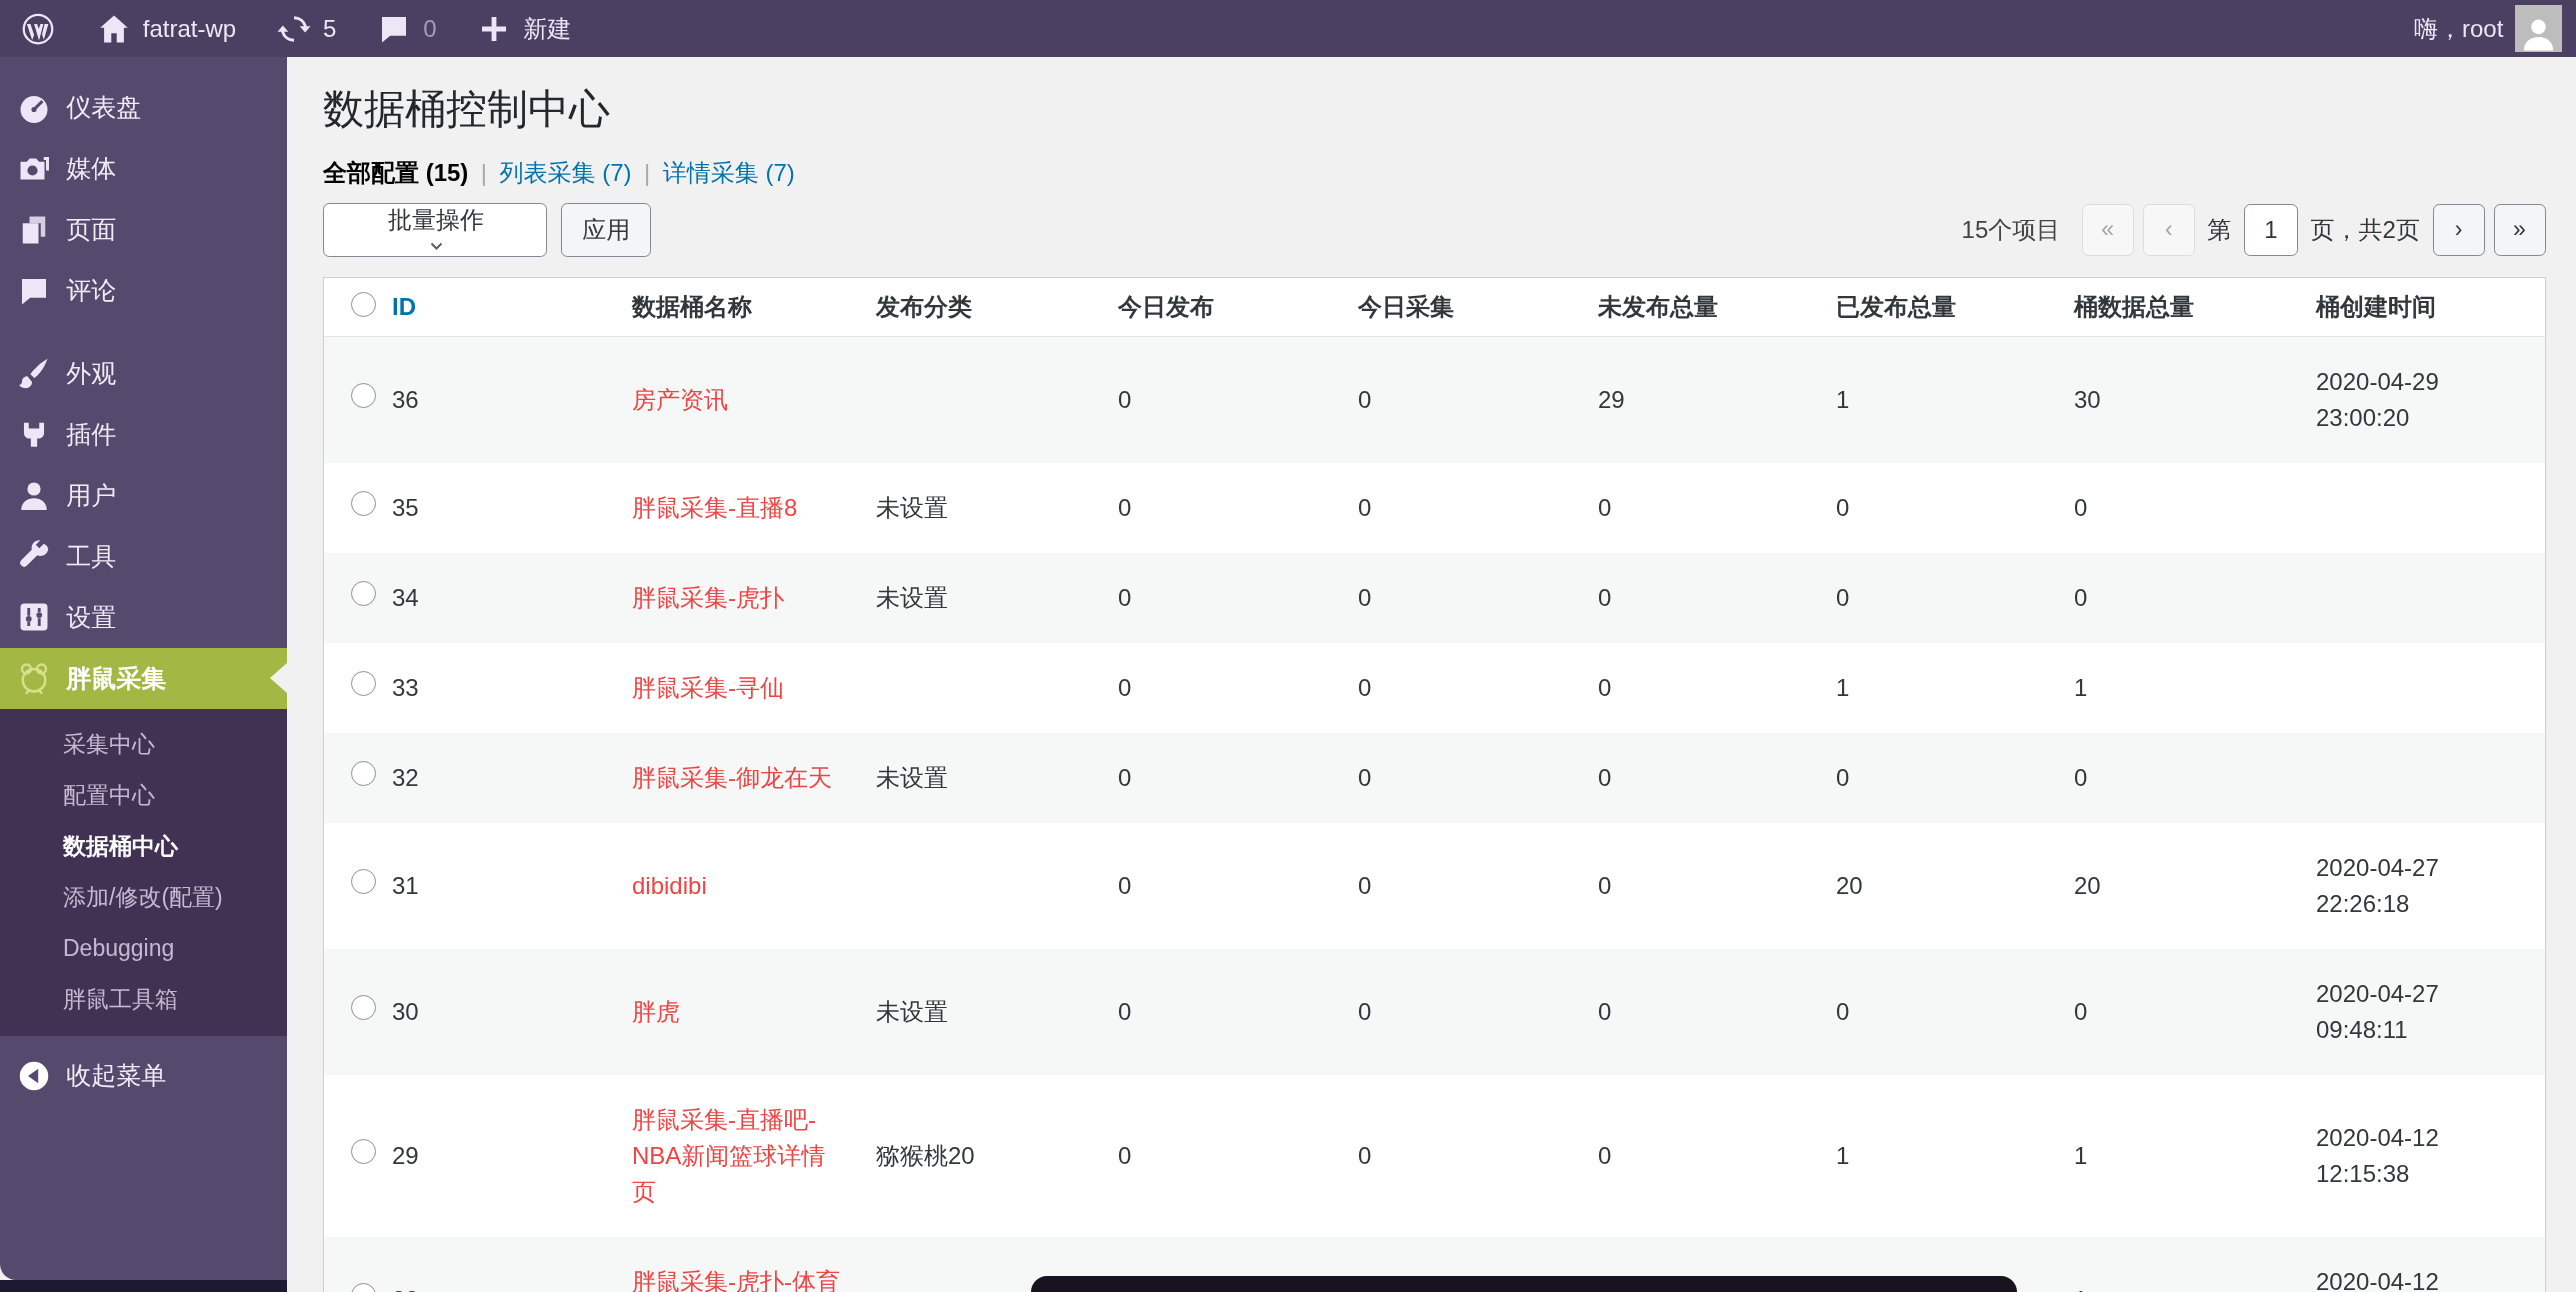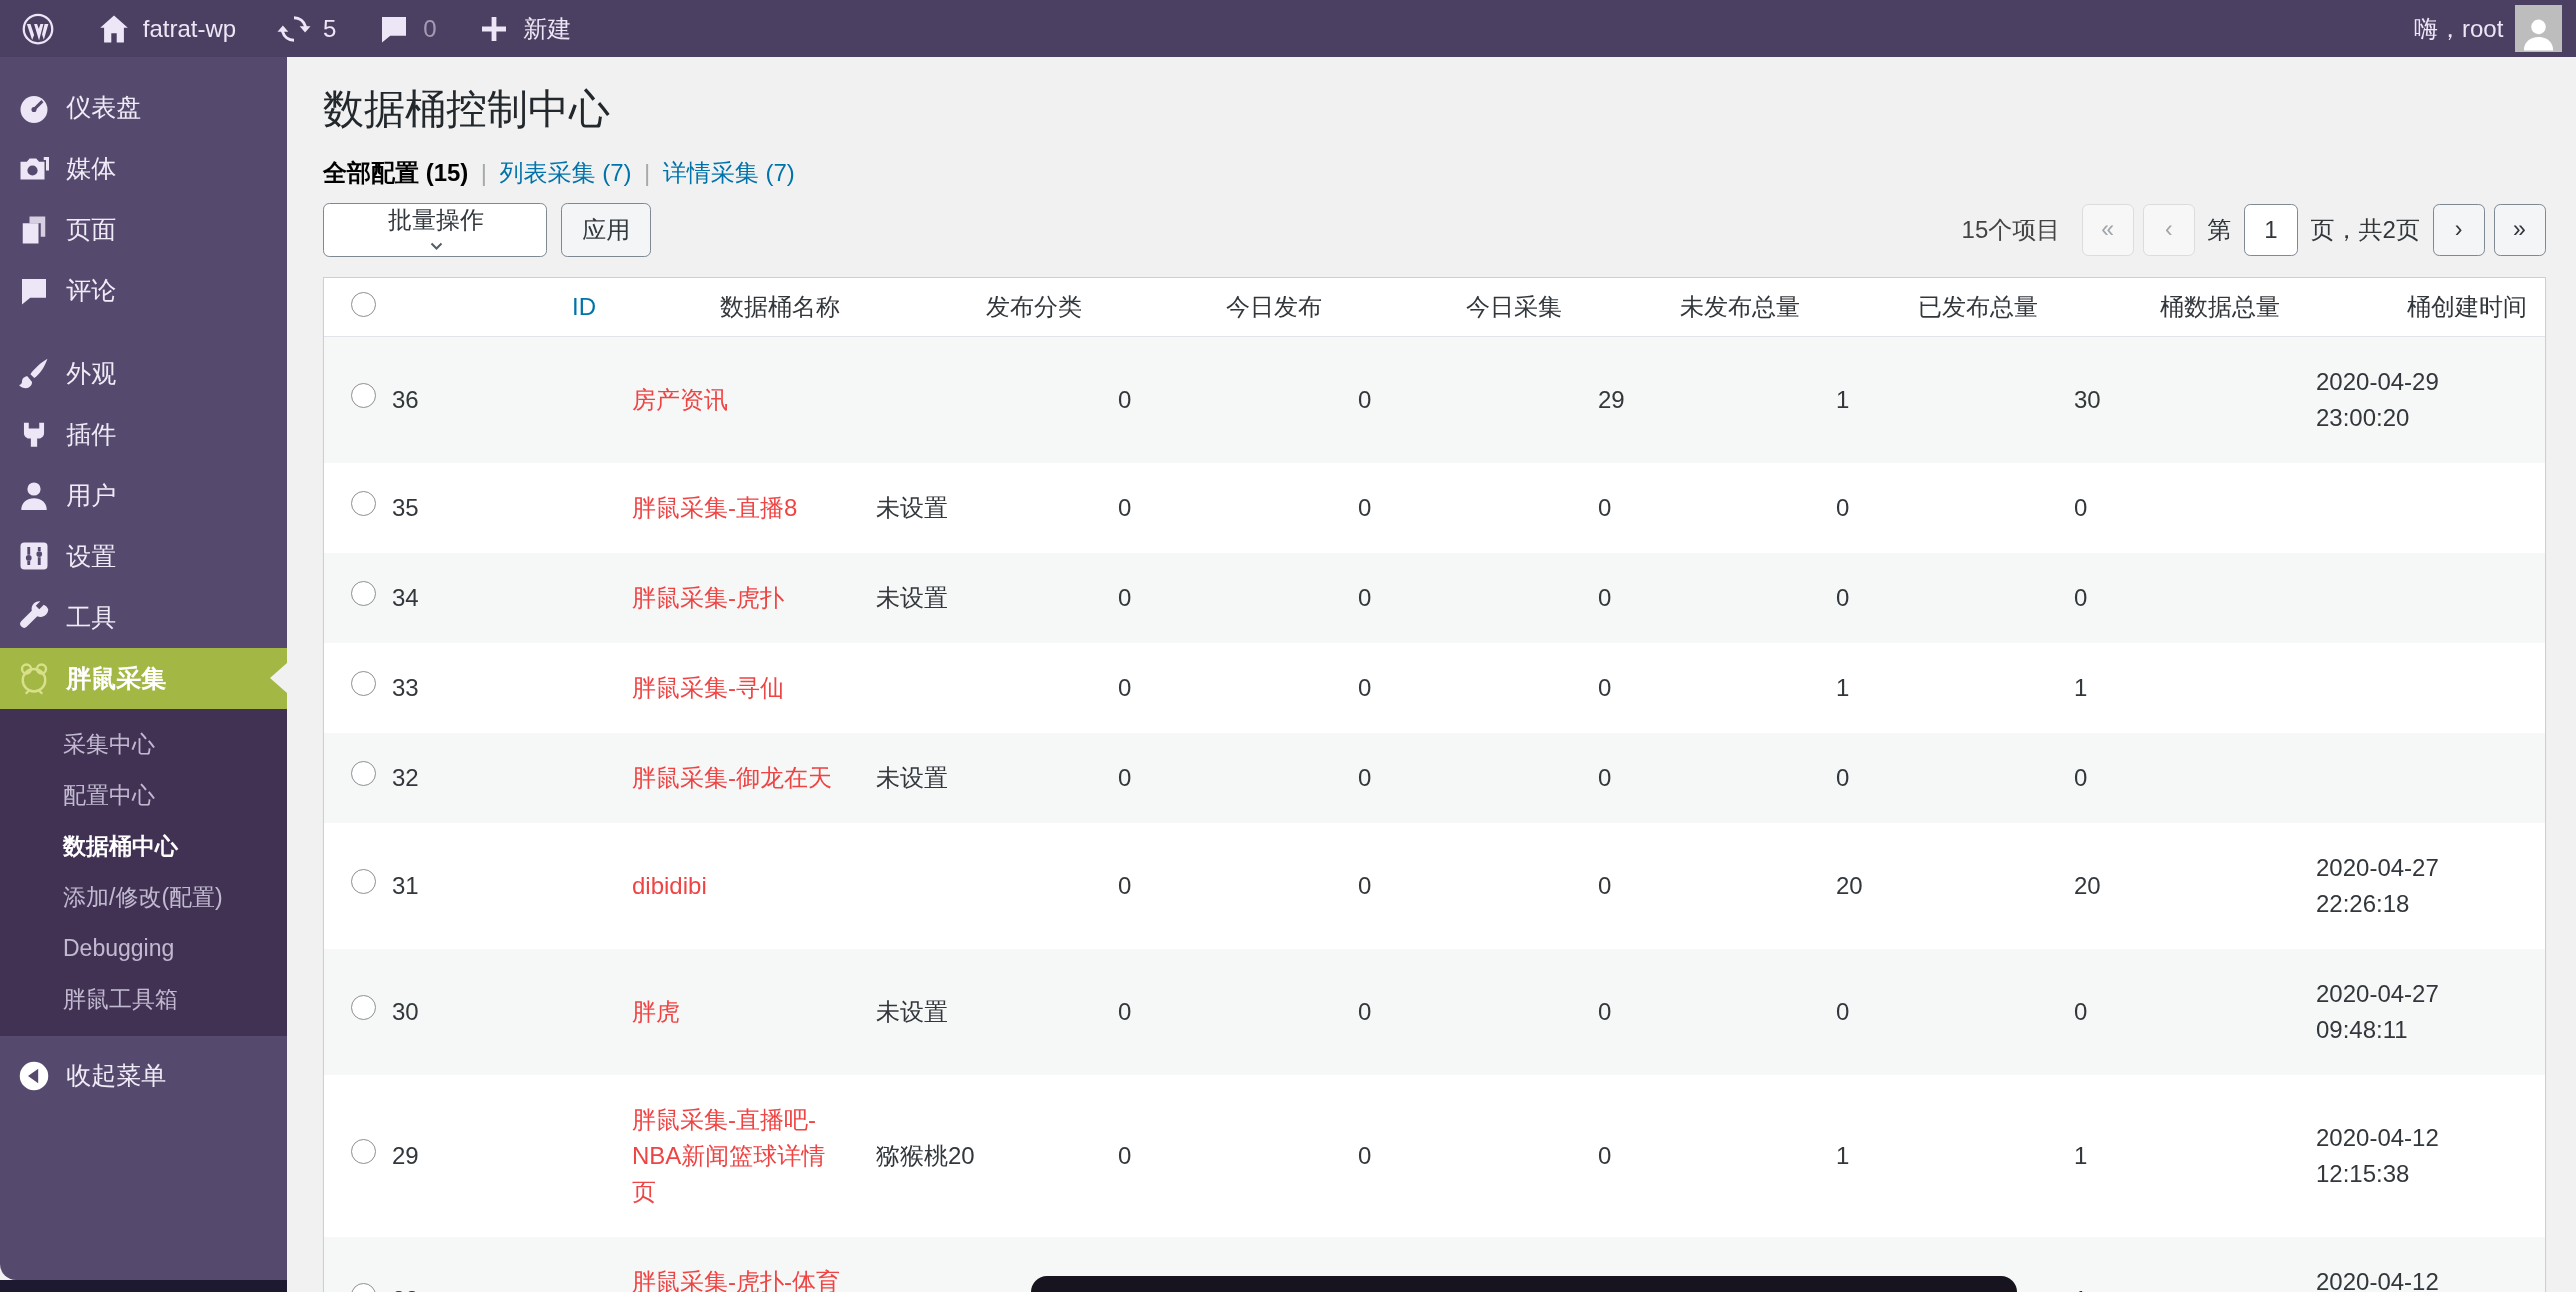--- a/index.html
+++ b/index.html
@@ -65,21 +65,21 @@
   .pg-btn{width:52px;height:52px;font-size:23px;}
   .pg-btn.disabled{background:#f7f7f7;border-color:#dcdcde;color:#a0a5aa;cursor:default;}
   .pg-text{color:var(--text);padding:0 3.6px;}
   .pg-input{width:54px;height:52px;border:1.8px solid var(--btn-border);border-radius:6.3px;background:#fff;text-align:center;font-size:24px;color:var(--text);font-family:inherit;}
 
   
   .table-wrap{position:absolute;left:36px;top:220px;width:2223px;background:#fff;border:1.8px solid var(--card-border);box-shadow:0 1.8px 1.8px rgba(0,0,0,.04);}
   table{border-collapse:collapse;width:100%;table-layout:fixed;font-size:24px;color:var(--text);}
   col.c-cb{width:50px;}  col.c-id{width:240px;} col.c-name{width:244px;} col.c-cat{width:242px;}
   col.c-n1{width:240px;} col.c-n2{width:240px;} col.c-n3{width:238px;} col.c-n4{width:238px;} col.c-n5{width:242px;}
-  thead th{font-weight:400;text-align:right;padding:12.5px 18px;border-bottom:1.8px solid #e1e4e8;height:52px;}
+  thead th{font-weight:700;text-align:left;padding:12.5px 18px;border-bottom:1.8px solid #e1e4e8;height:52px;}
   thead .id-sort{color:var(--link);cursor:pointer;}
   tbody td{padding:27px 18px;vertical-align:middle;line-height:36px;}
   tbody tr:nth-child(odd){background:var(--stripe);}
   td.name{font-weight:400;color:#ef4444;}
   .cb{width:25px;height:25px;border:1.8px solid #8c8f94;border-radius:50%;background:#fff;display:inline-block;margin-left:9px;cursor:pointer;}
   thead .cb{margin-top:1.8px;}
 </style>
 </head>
 <body>
 
@@ -196,36 +196,36 @@
         <span class="mi-icon">
           <svg viewBox="0 0 24 24" fill="currentColor">
             <circle cx="12" cy="8" r="4.4"></circle>
             <path d="M3.5 22c0-5 3.8-7.8 8.5-7.8s8.5 2.8 8.5 7.8z"></path>
           </svg>
         </span>
         <span>用户</span>
       </div>
       <div class="menu-item">
         <span class="mi-icon">
+          <svg viewBox="0 0 24 24" fill="currentColor">
+            <path d="M21.5 6.8a5.2 5.2 0 01-7.3 4.7l-6.9 6.9a2.5 2.5 0 11-3.7-3.7l6.9-6.9A5.2 5.2 0 0116.2 1.5l-3 3 2.3 2.3 3-3a5.2 5.2 0 013 3z"></path>
+          </svg>
+        </span>
+        <span>工具</span>
+      </div>
+      <div class="menu-item">
+        <span class="mi-icon">
           <svg viewBox="0 0 24 24">
             <rect x="3" y="3" width="18" height="18" rx="2.5" fill="currentColor"></rect>
             <path d="M8.5 6v5.2M8.5 15.4V18M15.5 6v2.6M15.5 12.8V18" stroke="#55496d" stroke-width="1.9"></path>
             <circle cx="8.5" cy="13.3" r="1.9" fill="#55496d"></circle>
             <circle cx="15.5" cy="10.7" r="1.9" fill="#55496d"></circle>
           </svg>
         </span>
         <span>设置</span>
-      </div>
-      <div class="menu-item">
-        <span class="mi-icon">
-          <svg viewBox="0 0 24 24" fill="currentColor">
-            <path d="M21.5 6.8a5.2 5.2 0 01-7.3 4.7l-6.9 6.9a2.5 2.5 0 11-3.7-3.7l6.9-6.9A5.2 5.2 0 0116.2 1.5l-3 3 2.3 2.3 3-3a5.2 5.2 0 013 3z"></path>
-          </svg>
-        </span>
-        <span>工具</span>
       </div>
     </div>
 
   <div class="menu-item current-plugin">
     <span class="mi-icon">
       <svg viewBox="0 0 24 24" fill="none" stroke="currentColor" stroke-width="1.6">
         <circle cx="7" cy="6" r="3"></circle>
           <circle cx="17" cy="6" r="3"></circle>
         <circle cx="12" cy="13.5" r="7.5"></circle>
         <path d="M8.5 20.5l-2 2M15.5 20.5l2 2"></path>

